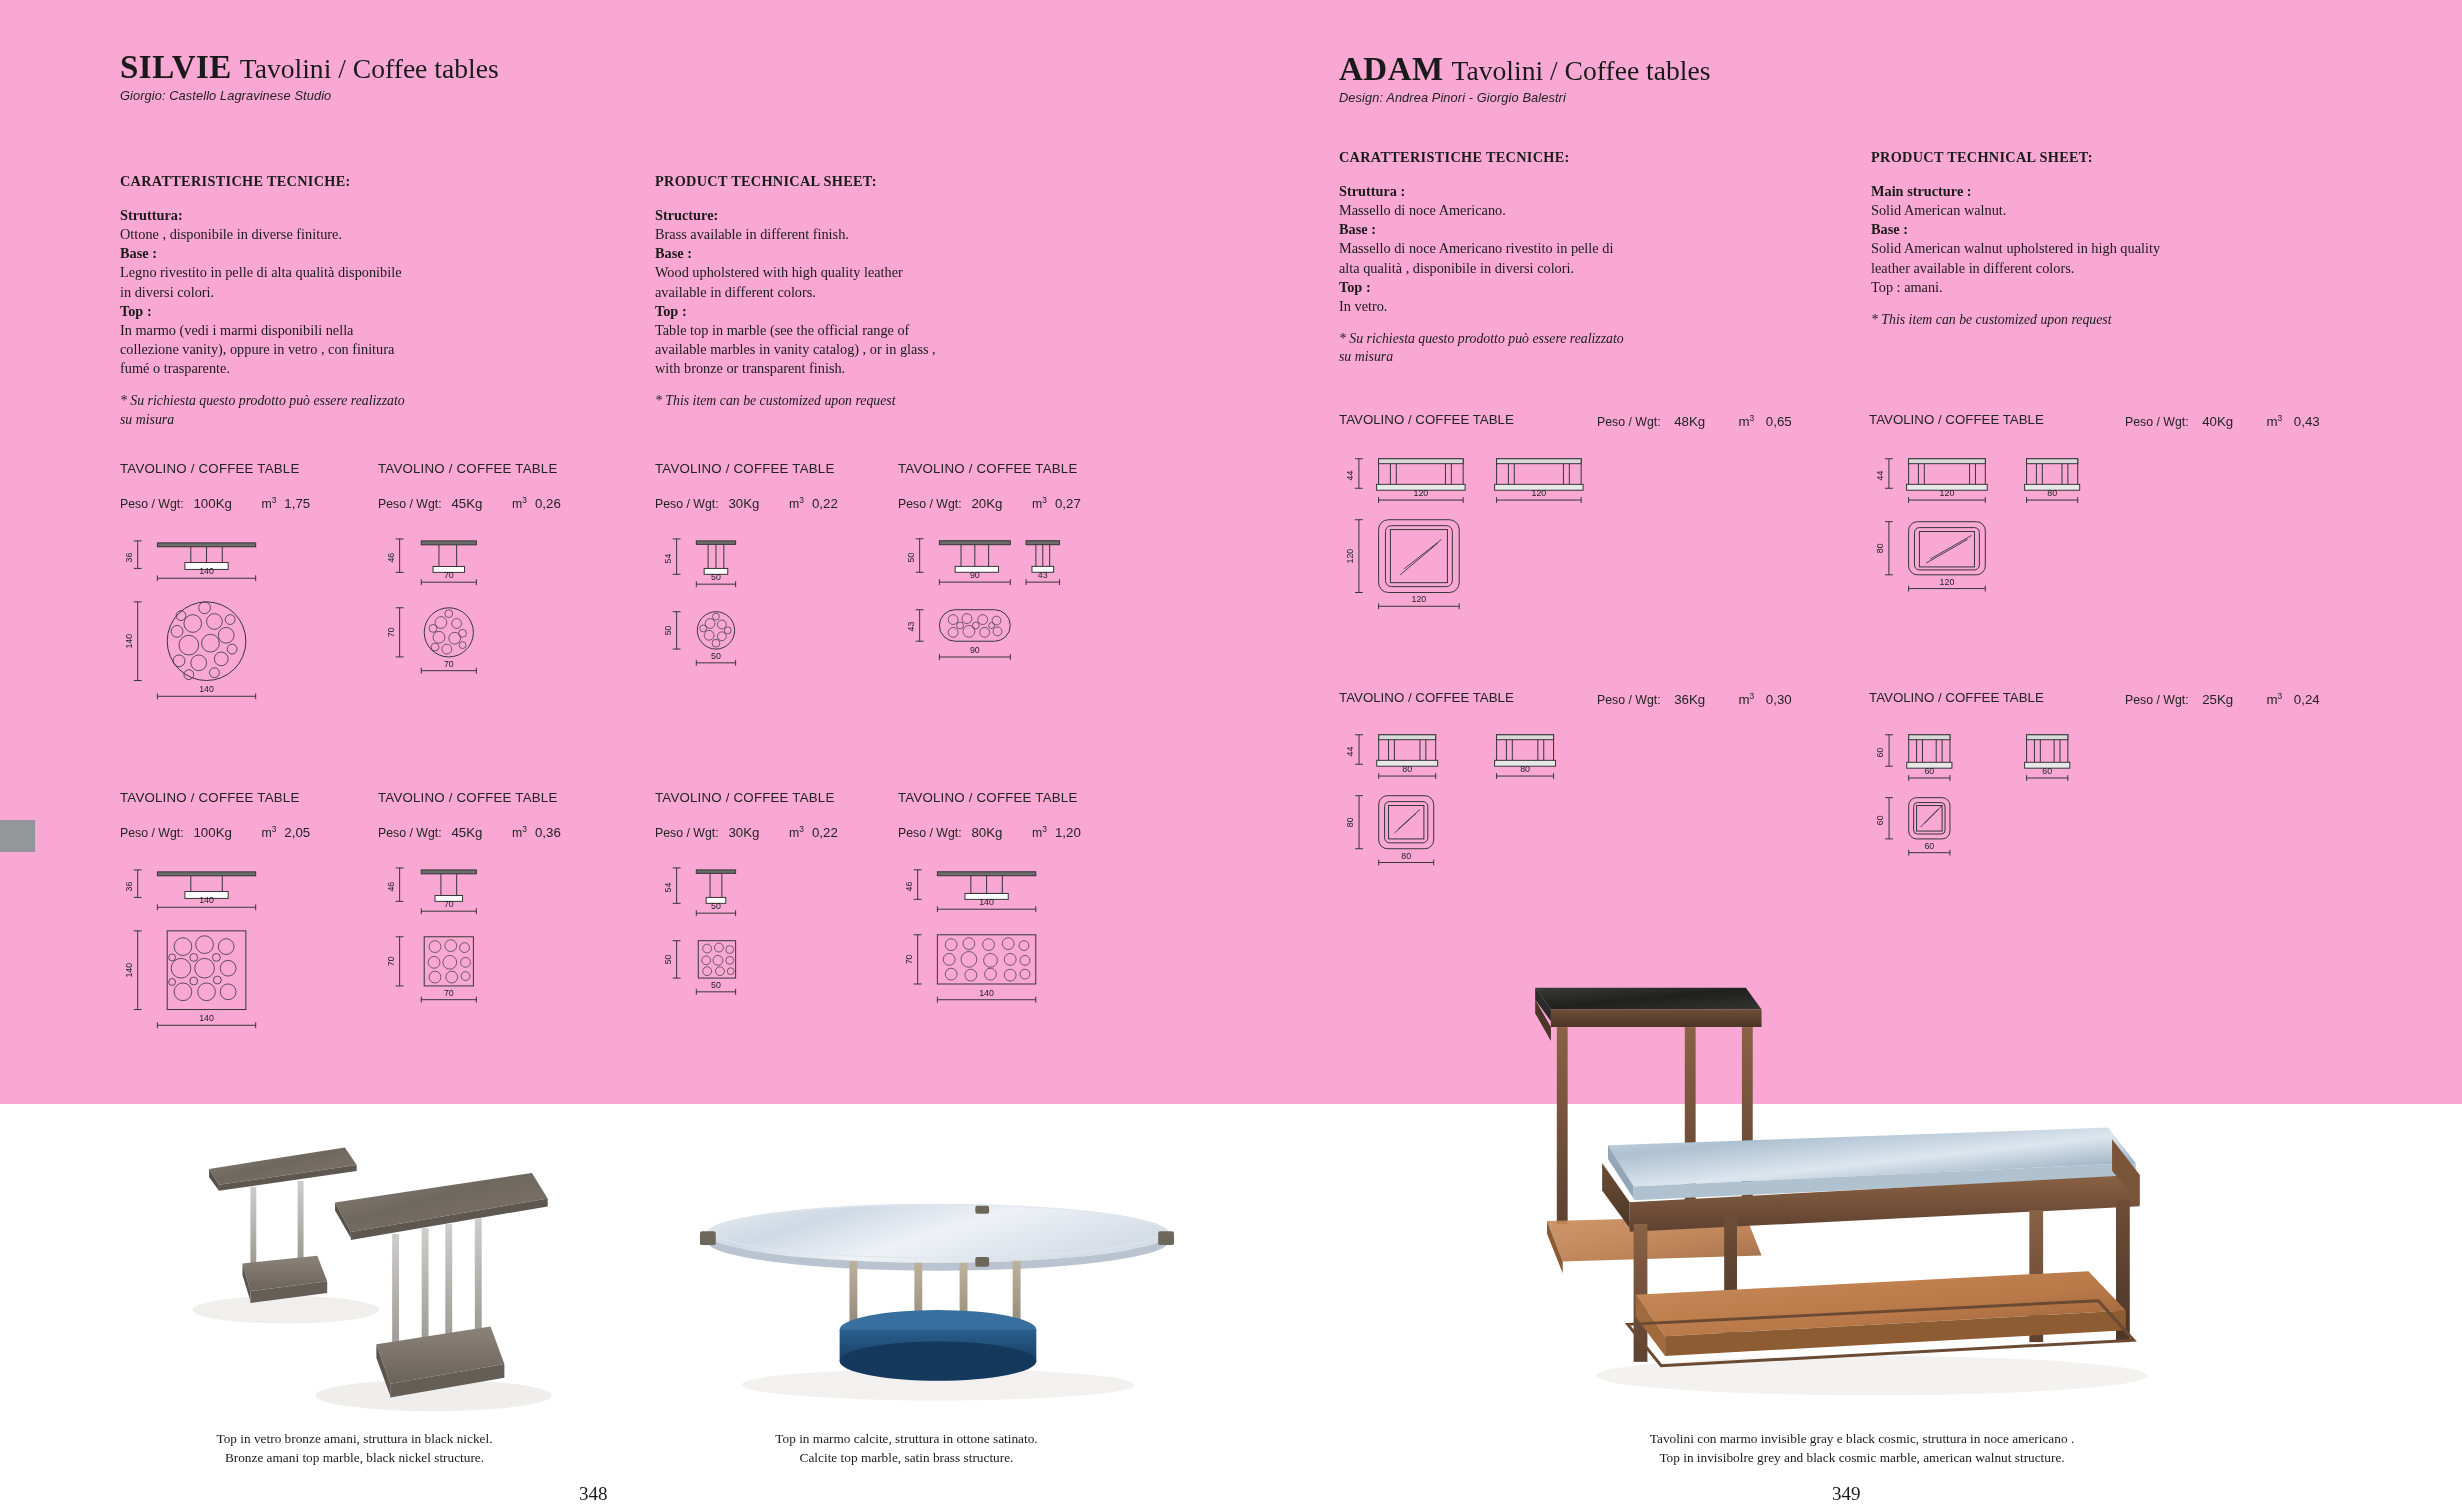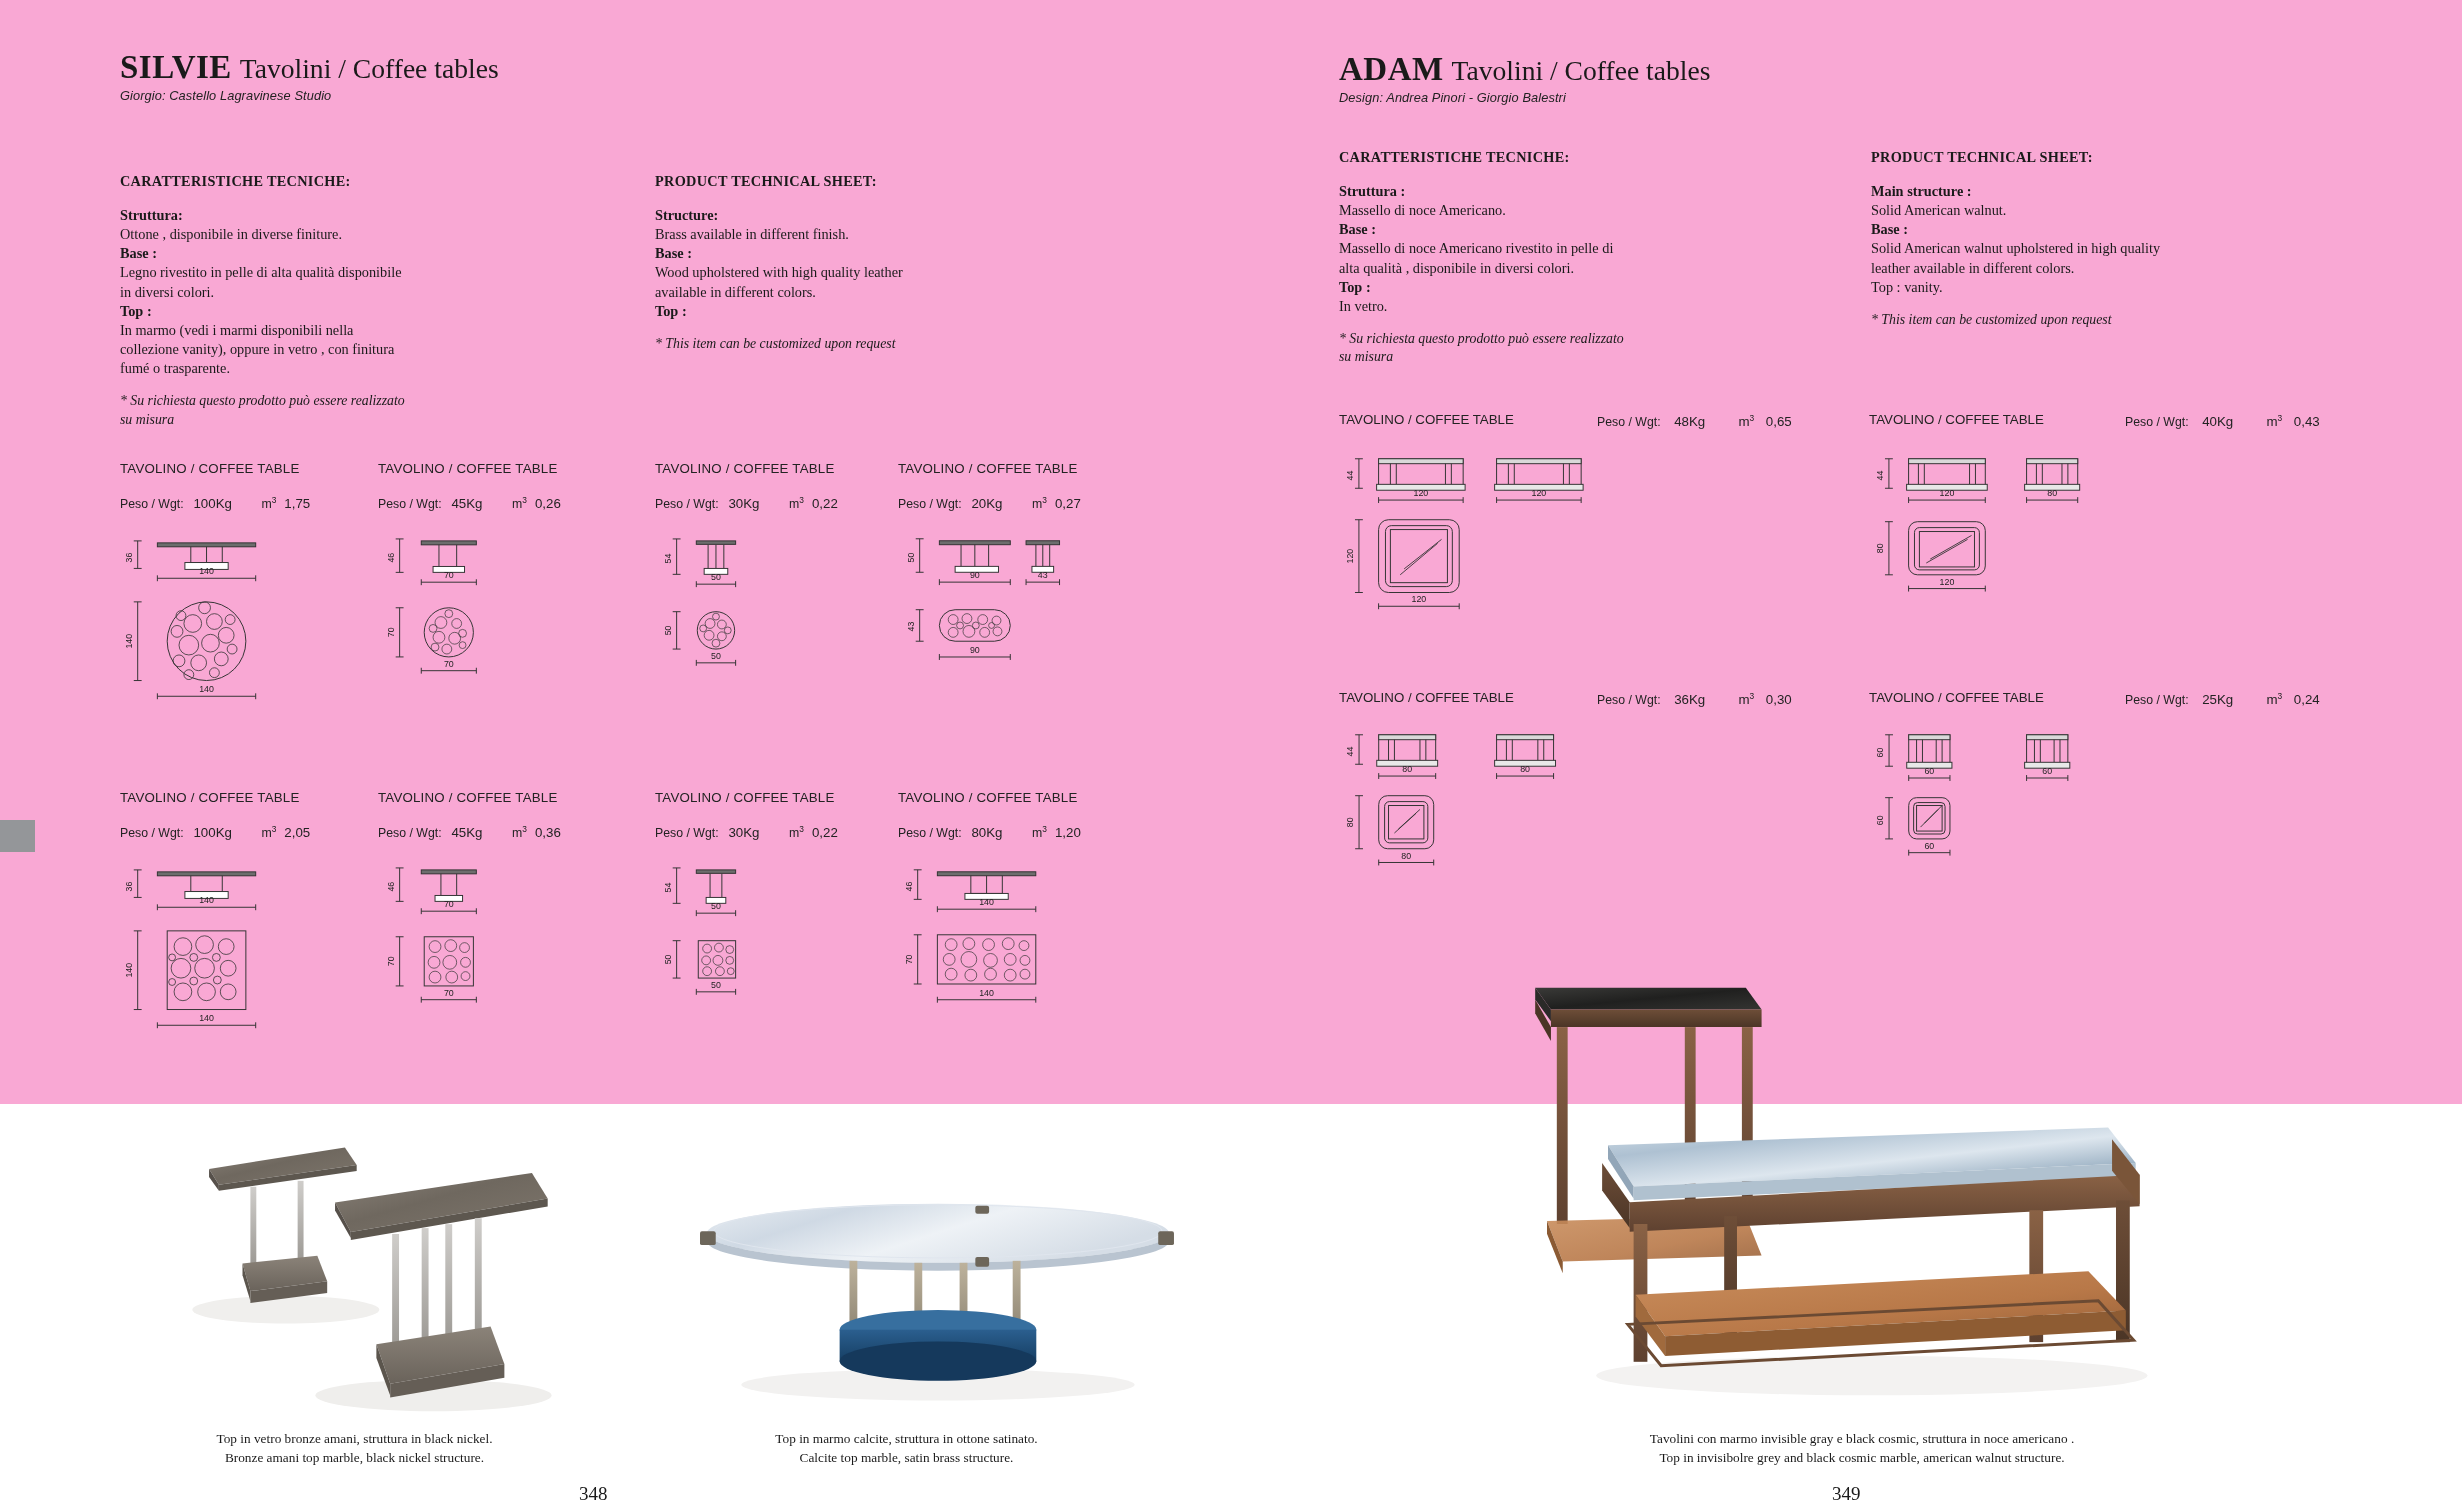--- a/index.html
+++ b/index.html
@@ -78,20 +78,21 @@
     <div class="note">* Su richiesta questo prodotto può essere realizzato su misura</div>
   </div>
 
   <div class="spec" style="left:655px;top:172px;width:296px;">
     <div class="spec-title">PRODUCT TECHNICAL SHEET:</div>
     <p><span class="lbl">Structure:</span></p>
     <p>Brass available in different finish.</p>
     <p><span class="lbl">Base :</span></p>
     <p>Wood upholstered with high quality leather available in different colors.</p>
     <p><span class="lbl">Top :</span></p>
+    <p>Table top in marble (see the official range of available marbles in vanity catalog) , or in glass , with bronze or transparent finish.</p>
     <div class="note">* This item can be customized upon request</div>
   </div>
 
   <div class="dcell" style="left:120px;top:461px;">
     <div class="dtitle">TAVOLINO / COFFEE TABLE</div>
     <div class="dmeta">
       <span class="w1">Peso / Wgt:</span><span class="w2">100Kg</span><span class="w3"><span>m</span><sup>3</sup></span><span class="w4">1,75</span>
     </div>
     <div class="dwg">
       <svg width="177" height="197" viewBox="0 0 180 200">
@@ -533,21 +534,21 @@
     <div class="note">* Su richiesta questo prodotto può essere realizzato su misura</div>
   </div>
 
   <div class="spec" style="left:640px;top:148px;width:296px;">
     <div class="spec-title">PRODUCT TECHNICAL SHEET:</div>
     <p><span class="lbl">Main structure :</span></p>
     <p>Solid American walnut.</p>
     <p><span class="lbl">Base :</span></p>
     <p>Solid  American walnut upholstered in high quality leather available in different colors.</p>
     <p><span>Top :</span>
-       <span>vanity.</span></p>
+       <span>amani.</span></p>
     <div class="note">* This item can be customized upon request</div>
   </div>
 
   <div class="rowhead" style="left:108px;top:412px;">TAVOLINO / COFFEE TABLE</div>
   <div class="rowhead" style="left:366px;top:413px;">
     <span class="mt">Peso / Wgt:</span>
     <span style="margin-left:9.9px;">48Kg</span>
     <span style="margin-left:29.6px;"><span>m</span><sup>3</sup></span>
     <span style="margin-left:7.9px;">0,65</span>
   </div>

